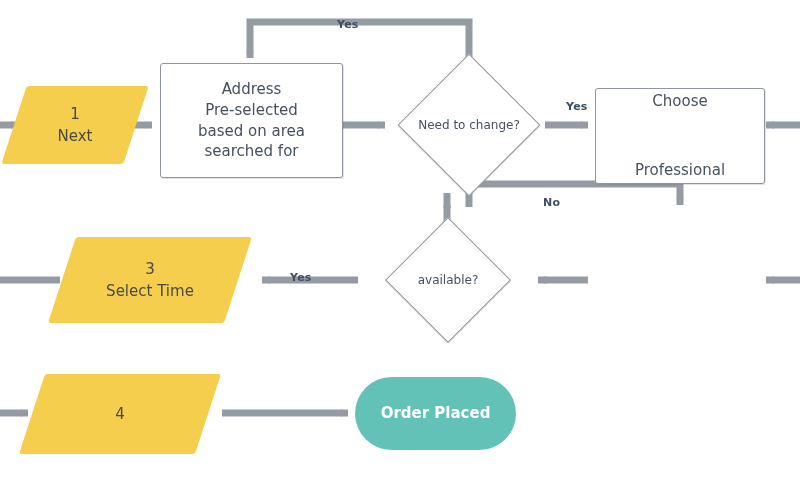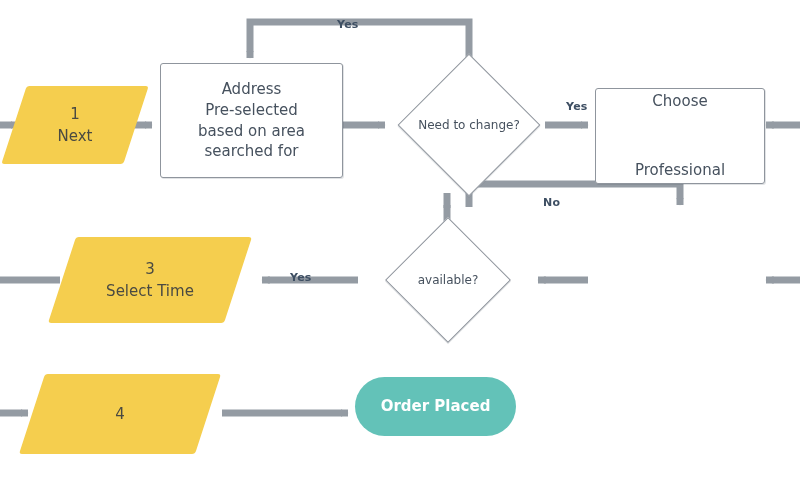--- a/index.html
+++ b/index.html
@@ -216,21 +216,21 @@
   </div>
 
 
   <div class="para-wrap" style="left:32px; top:374px; width:176px; height:80px;">
     <div class="para-bg"></div>
     <div class="para-label">
       <span class="num">4</span>
     </div>
   </div>
 
-  <div class="node stadium" style="left:355px; top:377px; width:161px; height:59px;">
+  <div class="node stadium" style="left:355px; top:377px; width:161px; height:73px;">
     <span>Order Placed</span>
   </div>
 
   <div class="edge-label" style="left:337px; top:18px;">Yes</div>
 
   <div class="edge-label" style="left:566px; top:100px;">Yes</div>
 
   <div class="edge-label" style="left:543px; top:196px;">No</div>
 
   <div class="edge-label" style="left:290px; top:271px;">Yes</div>

